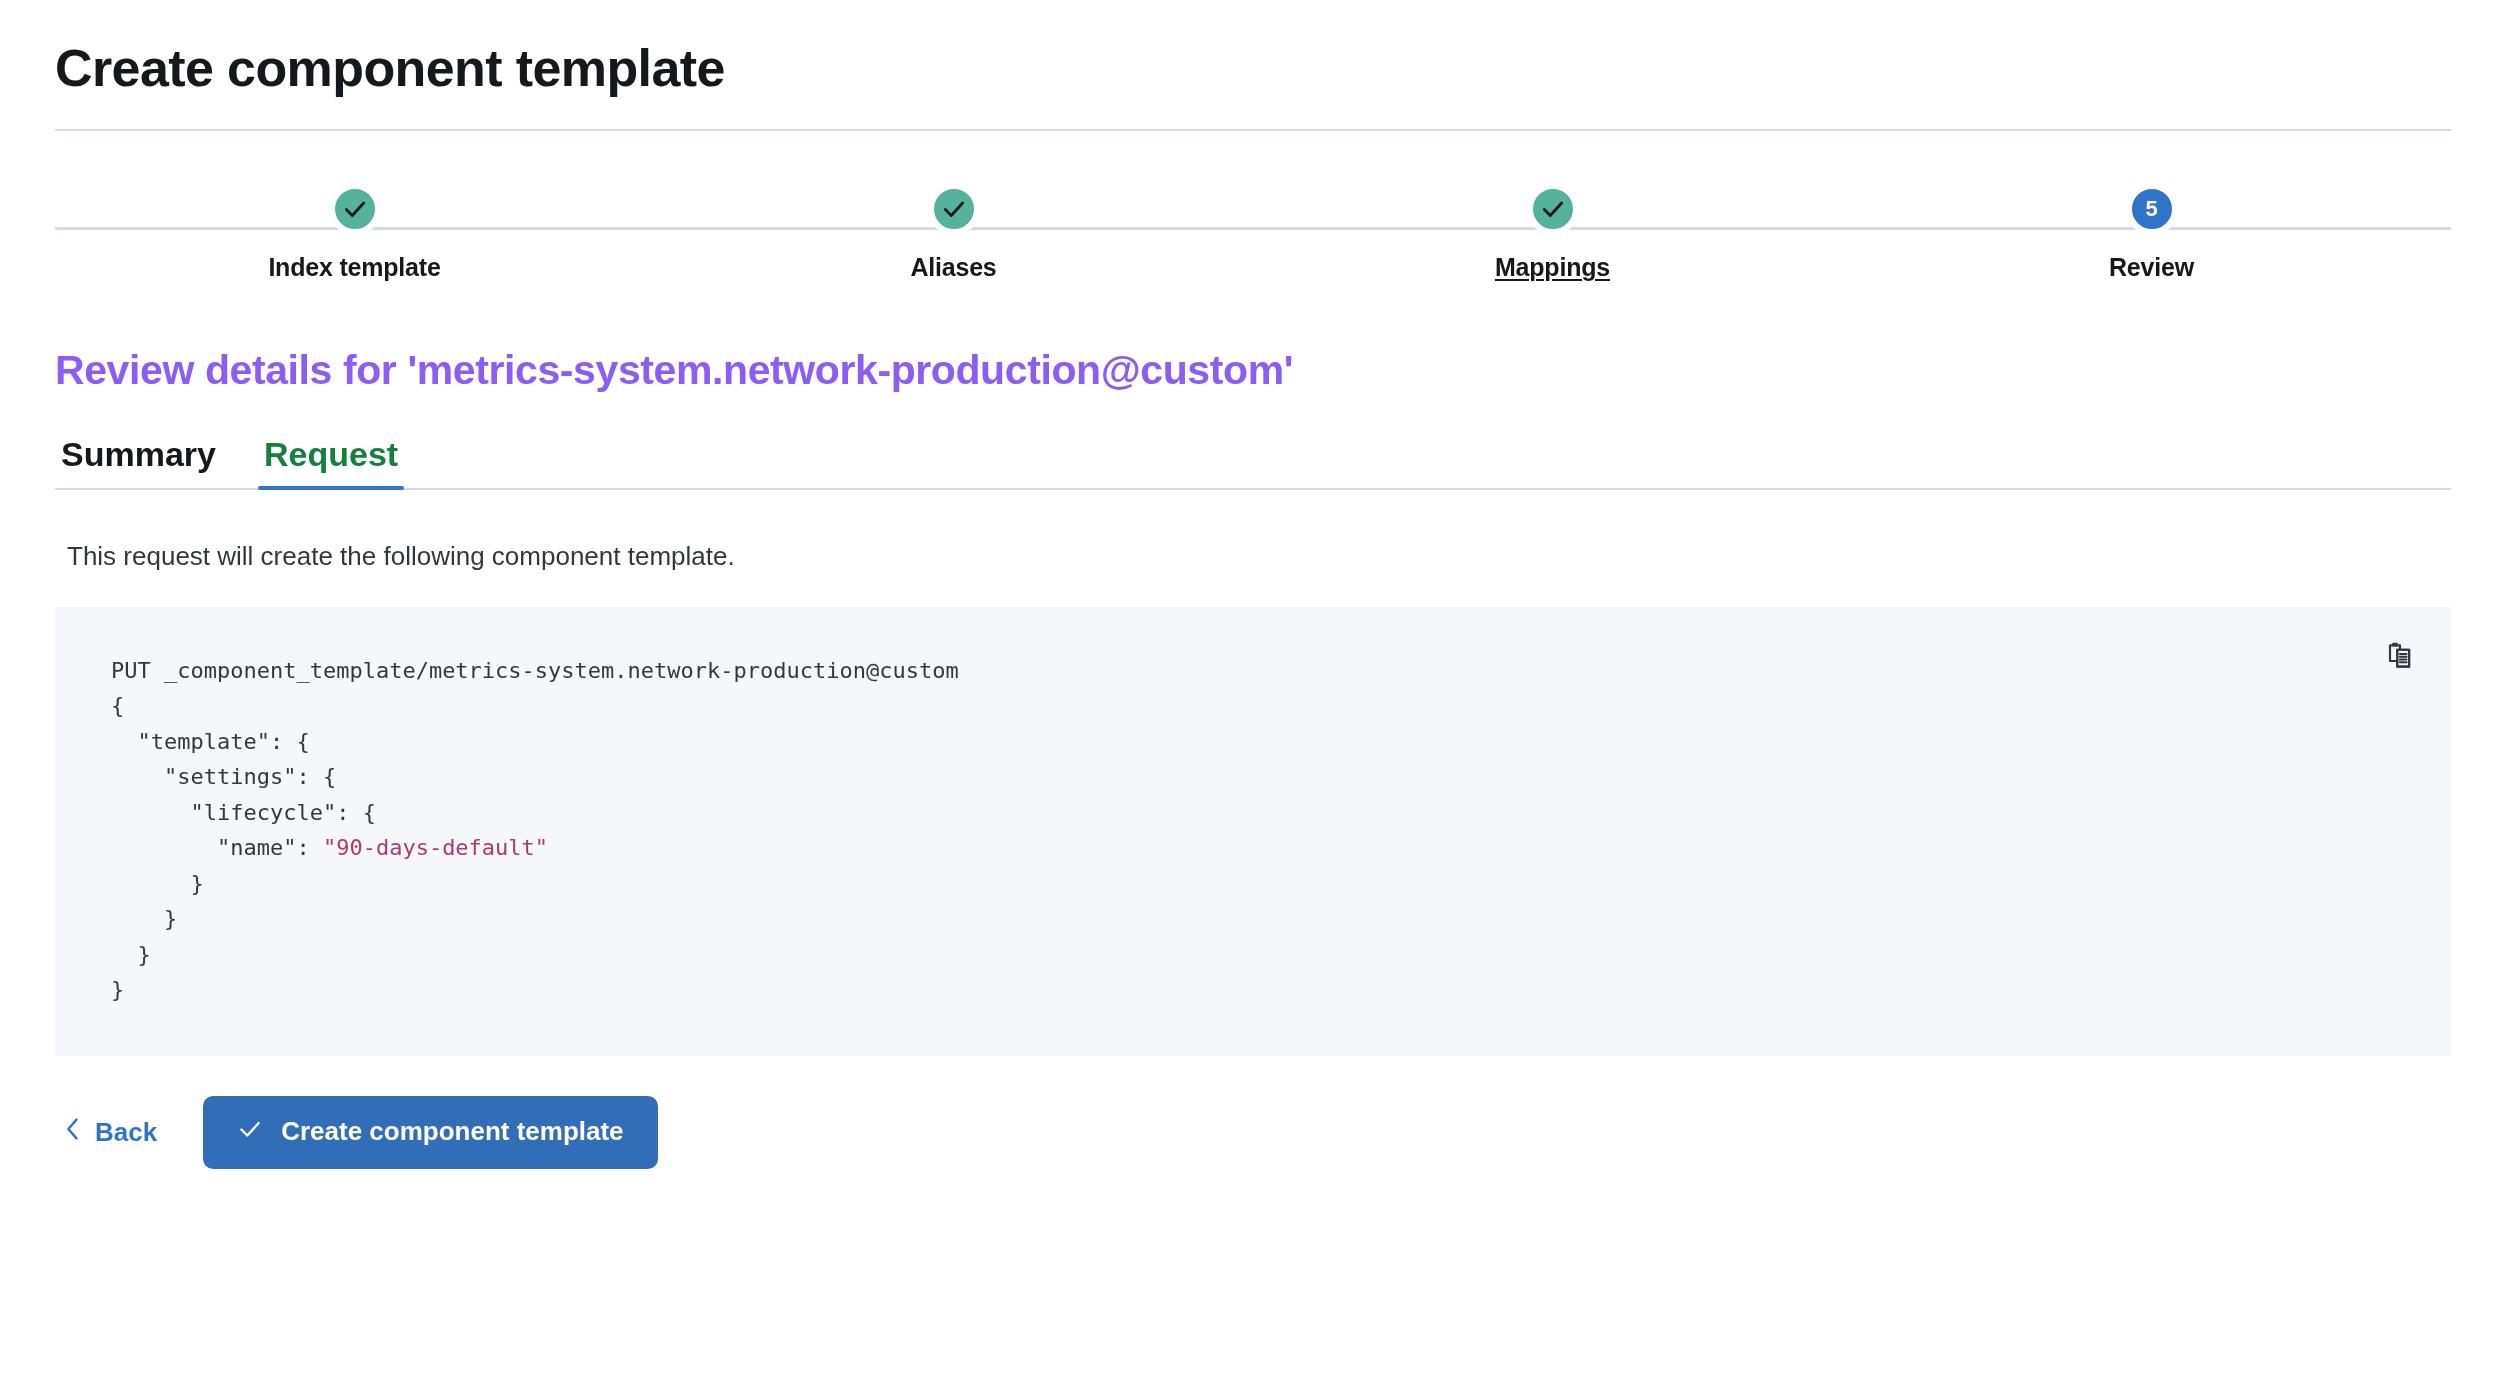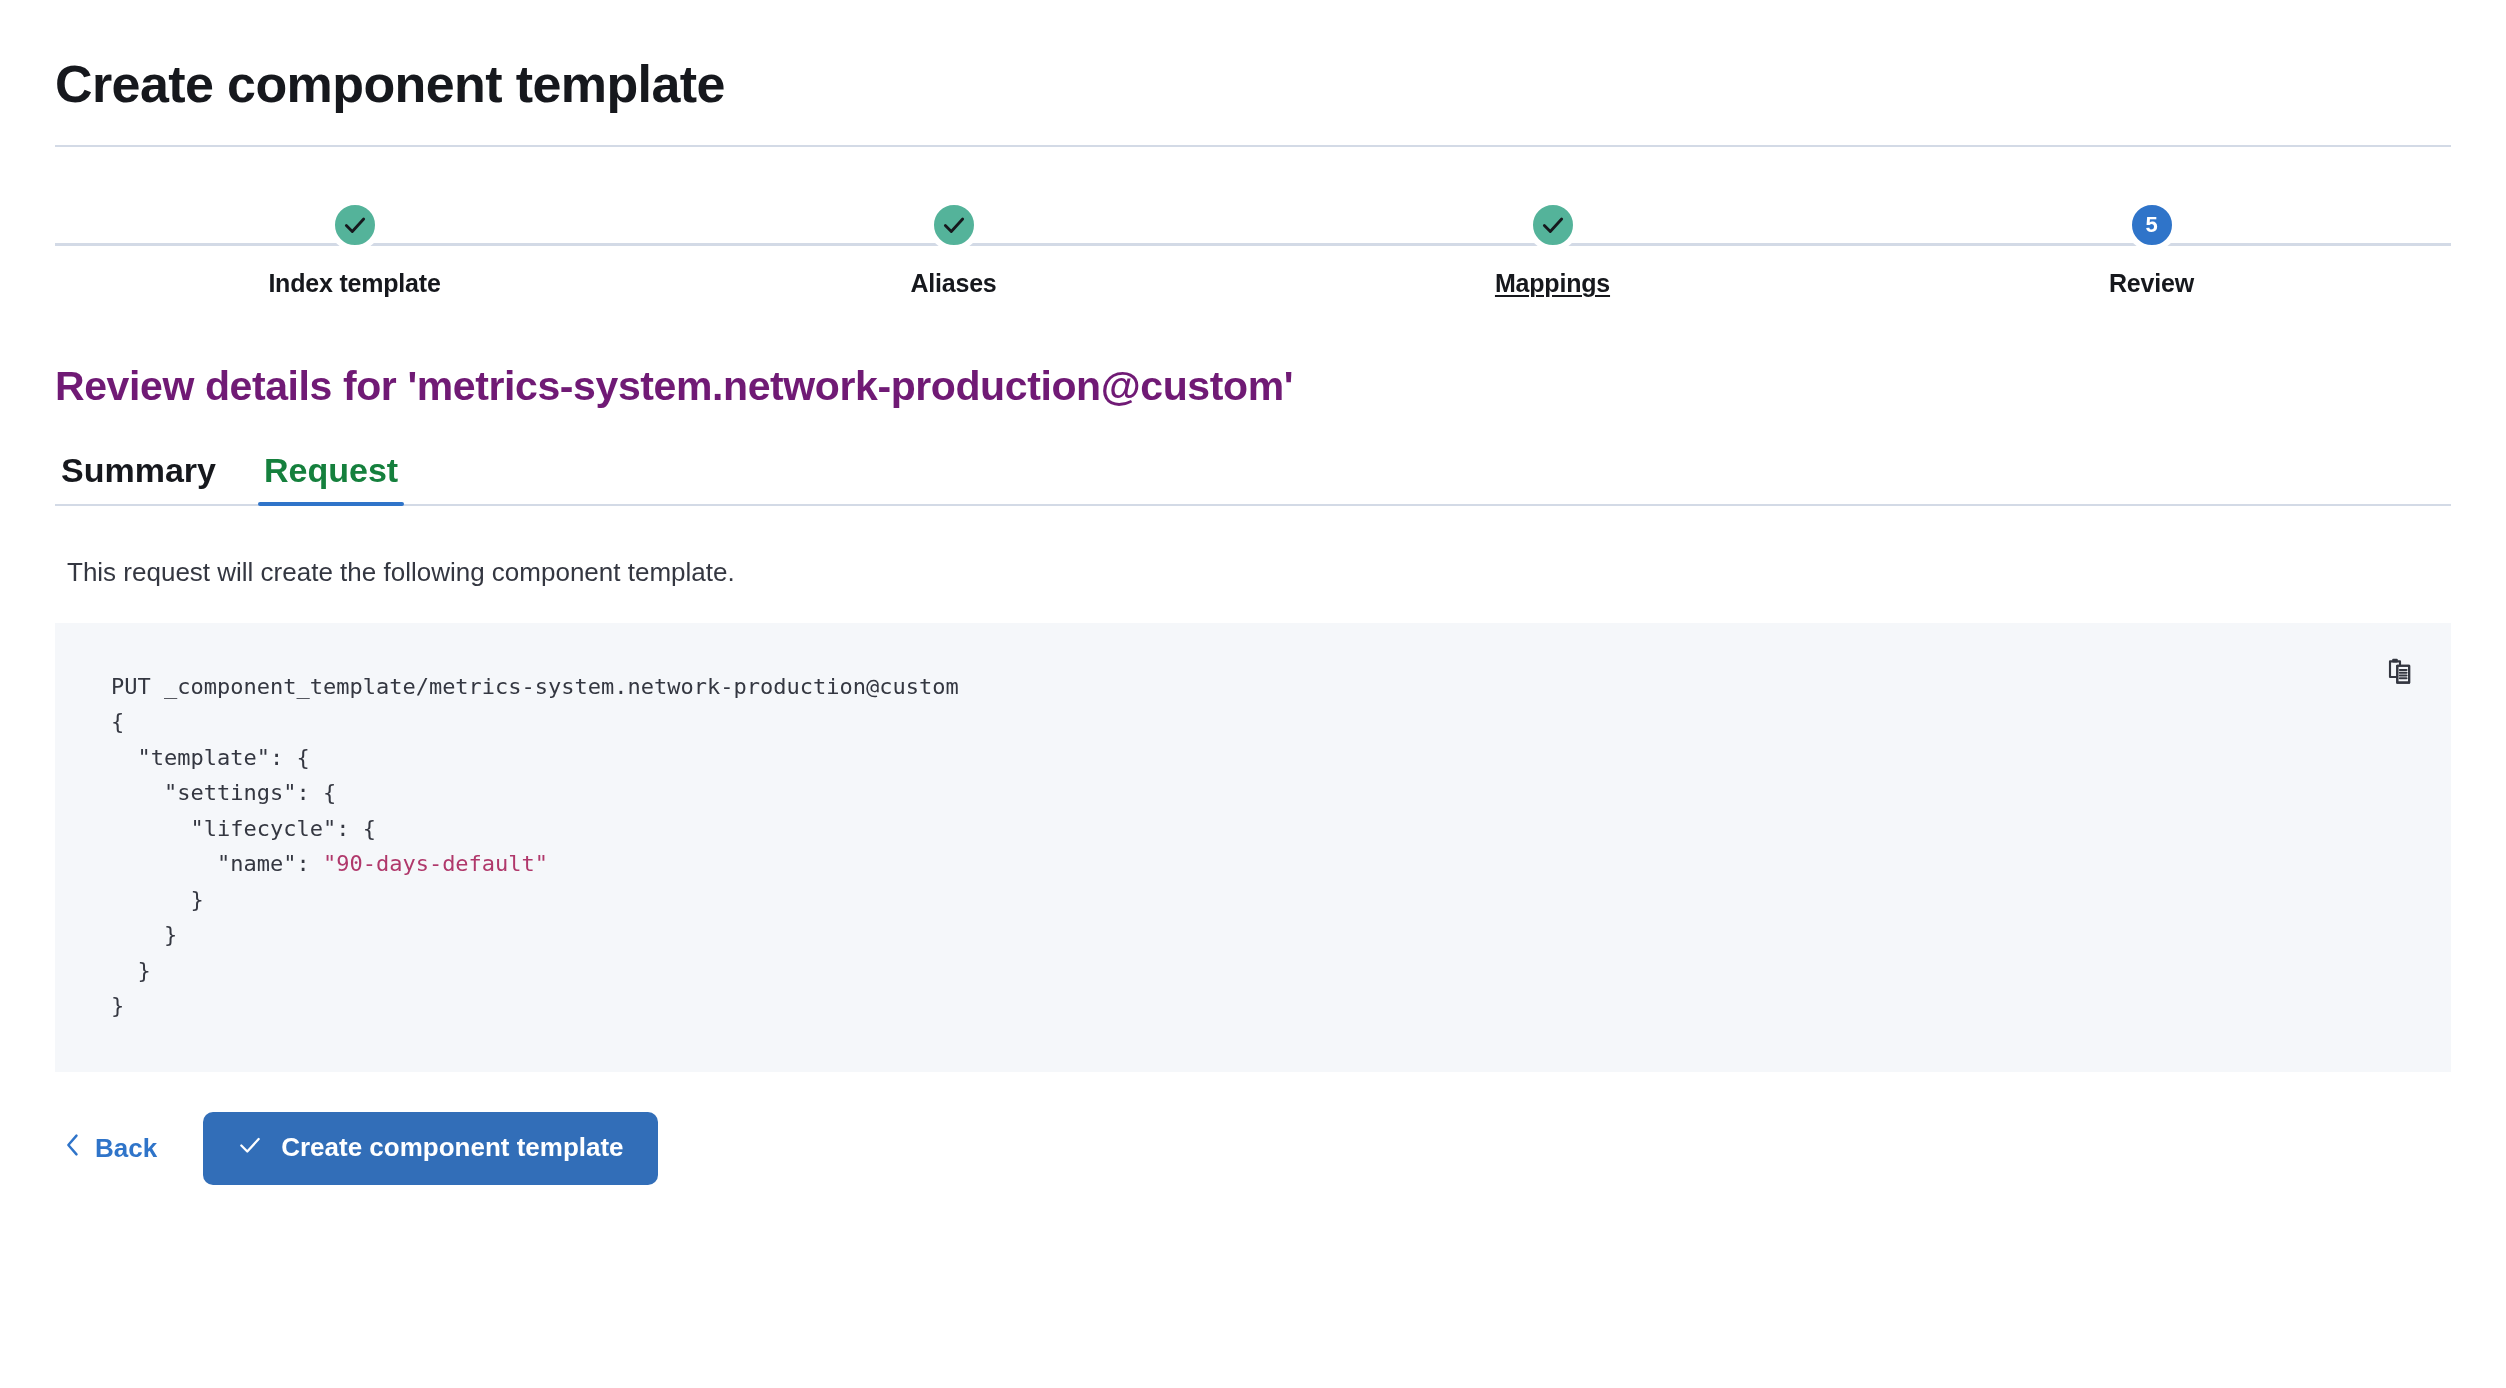--- a/index.html
+++ b/index.html
@@ -14,21 +14,21 @@
     font-family: "Liberation Sans", sans-serif;
     color: #1a1c21;
     overflow: hidden;
   }
 
   .page {
     position: relative;
     width: 2506px;
     height: 1388px;
     box-sizing: border-box;
-    padding: 16px 55px;
+    padding: 0 55px;
   }
 
   
   .page-title {
     font-size: 52px;
     font-weight: 700;
     letter-spacing: -0.6px;
     color: #16181d;
     margin: 0;
     padding-top: 38px;
@@ -106,21 +106,21 @@
     text-decoration-thickness: 2px;
   }
 
   
   .section-heading {
     margin: 0;
     padding-top: 64px;
     font-size: 41px;
     font-weight: 700;
     letter-spacing: -0.4px;
-    color: #701a75;
+    color: #8b5cf6;
     line-height: 1.2;
   }
 
   
   .tabs {
     margin-top: 38px;
     display: flex;
     align-items: flex-end;
     gap: 36px;
     border-bottom: 2px solid #d3dae6;

